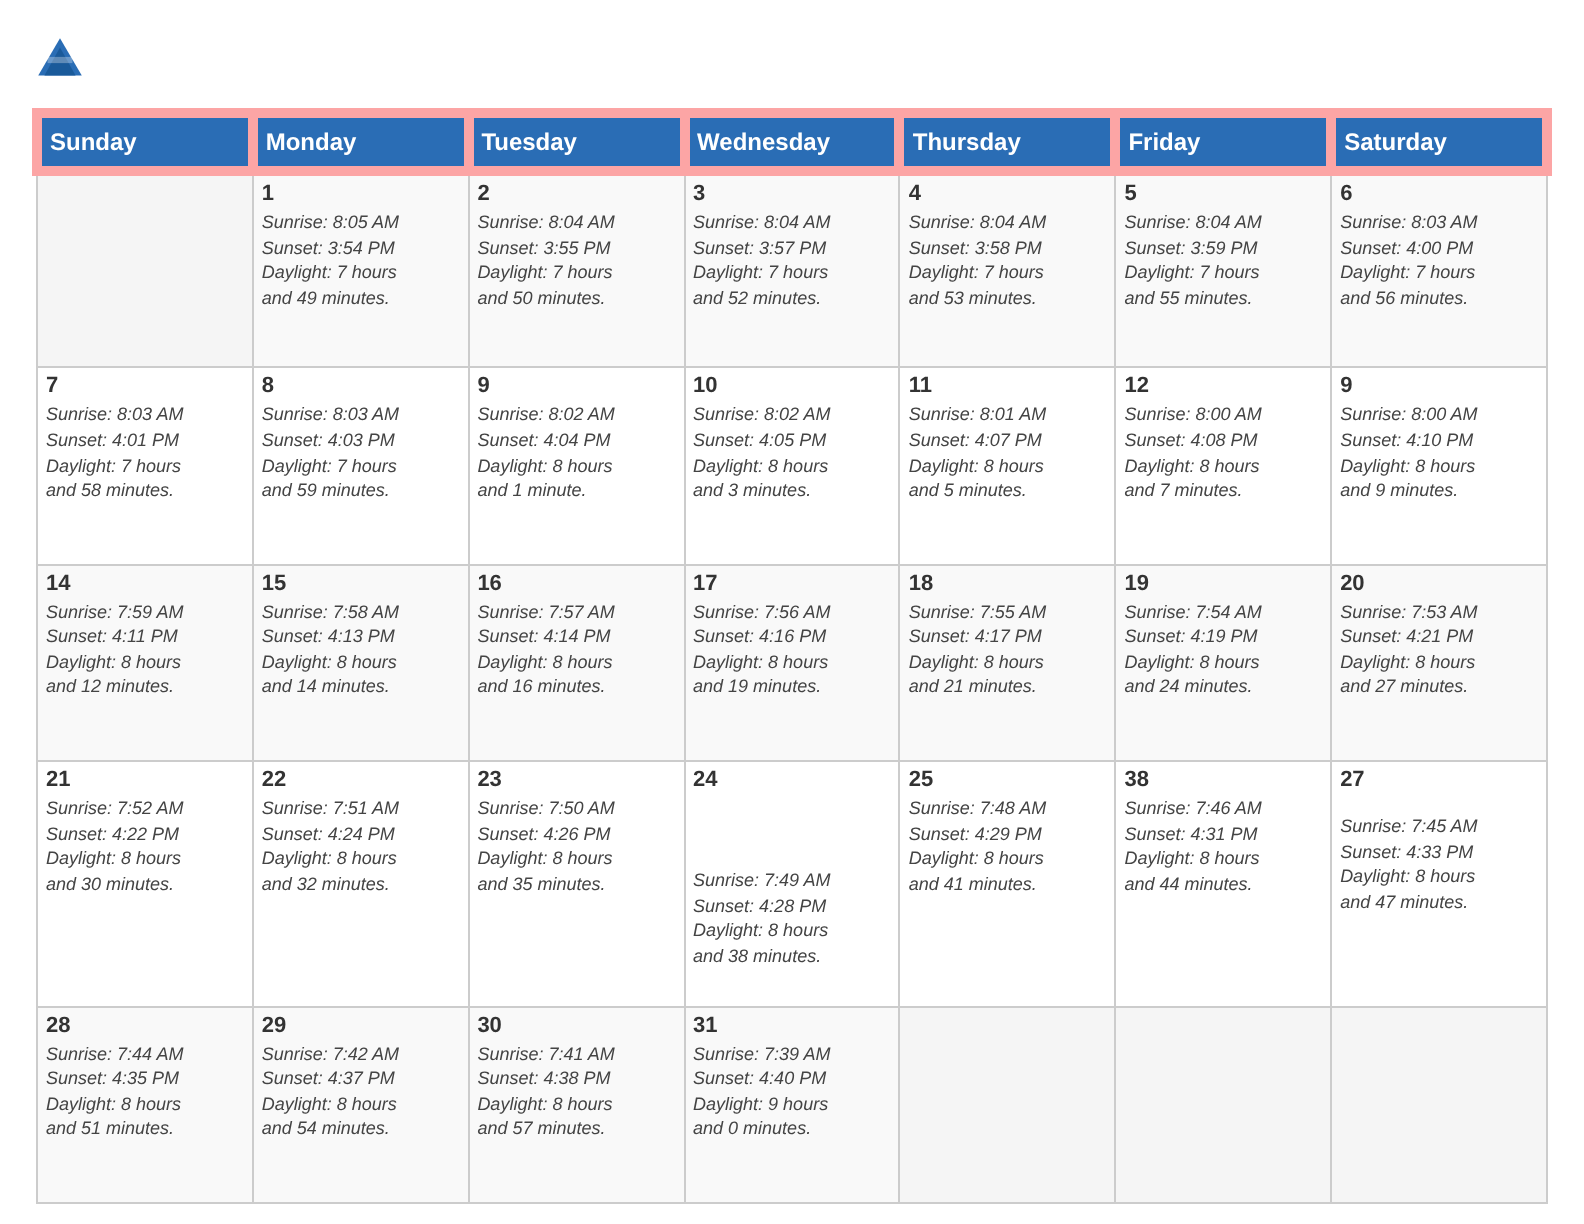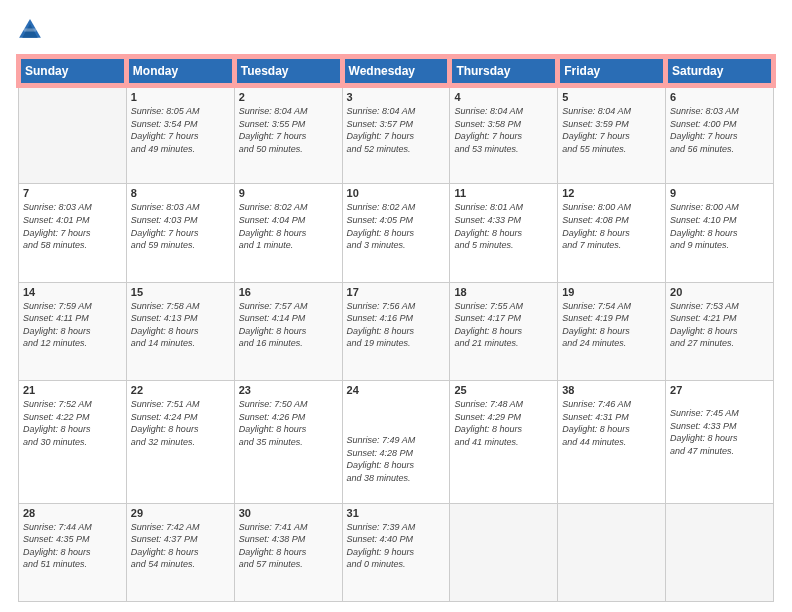--- a/index.html
+++ b/index.html
@@ -206,21 +206,21 @@
           <td>
             <span class="day-number">10</span>
             <div class="day-info" style="white-space: pre-line;">Sunrise: 8:02 AM
 Sunset: 4:05 PM
 Daylight: 8 hours
 and 3 minutes.</div>
           </td>
           <td>
             <span class="day-number">11</span>
             <div class="day-info" style="white-space: pre-line;">Sunrise: 8:01 AM
-Sunset: 4:33 PM
+Sunset: 4:07 PM
 Daylight: 8 hours
 and 5 minutes.</div>
           </td>
           <td>
             <span class="day-number">12</span>
             <div class="day-info" style="white-space: pre-line;">Sunrise: 8:00 AM
 Sunset: 4:08 PM
 Daylight: 8 hours
 and 7 minutes.</div>
           </td>

